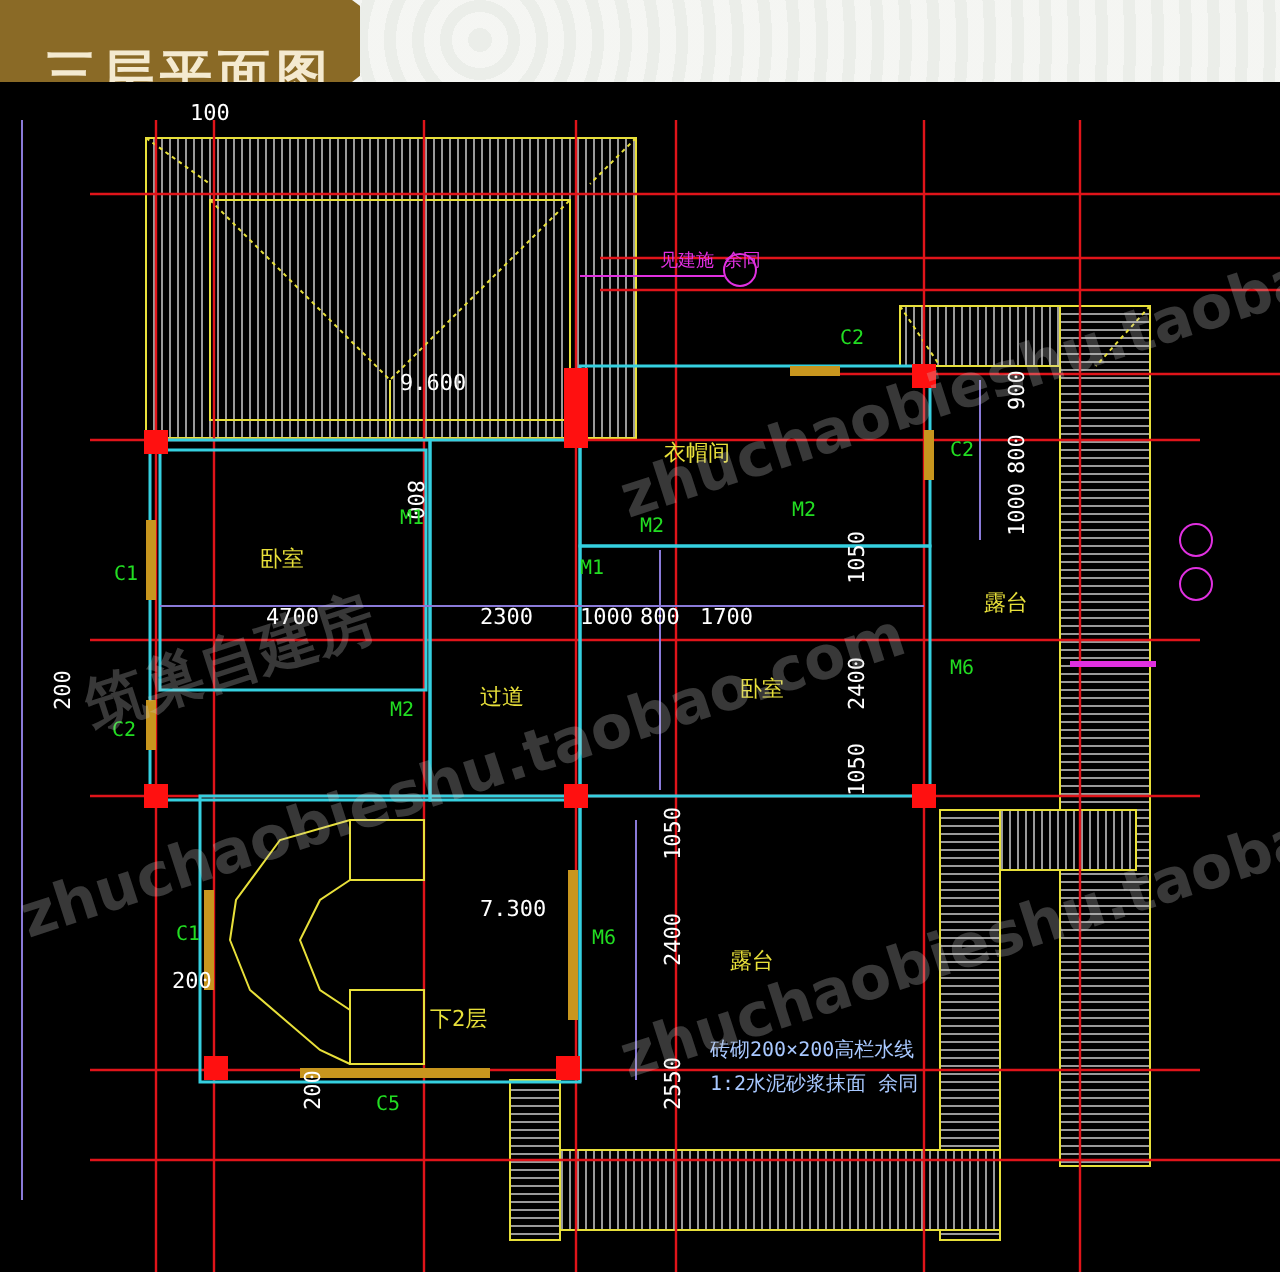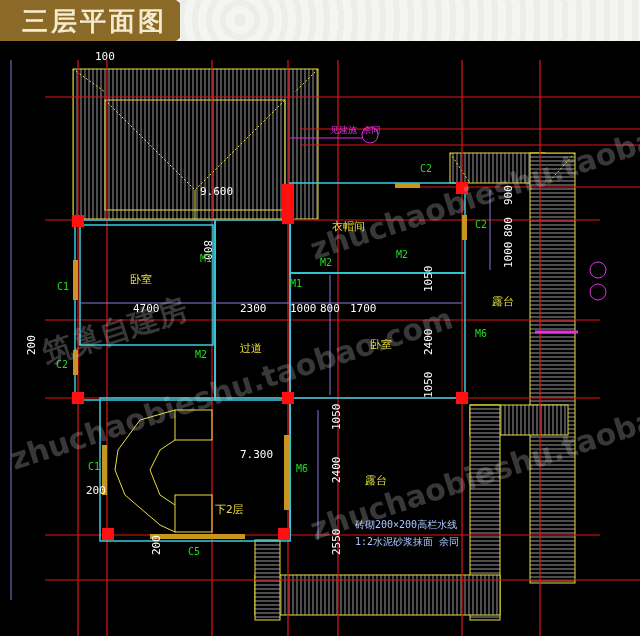--- a/index.html
+++ b/index.html
@@ -2,21 +2,21 @@
 <html><head>
 <meta charset="utf-8">
 <style>
   html,body{margin:0;padding:0;background:#000;}
   body{width:640px;height:636px;position:relative;overflow:hidden;font-family:"DejaVu Sans",sans-serif;}
   .header{position:absolute;left:0;top:0;width:640px;height:41px;background:#f3f4f1;}
   .header-pattern{position:absolute;left:180px;top:0;width:460px;height:41px;
     background:repeating-radial-gradient(circle at 60px 20px,#e9ece7 0 6px,#f5f6f3 6px 14px);opacity:.8;}
   .title-tab{position:absolute;left:0;top:0;width:180px;height:41px;background:#8a6a26;
     clip-path:polygon(0 0,176px 0,203px 20px,176px 41px,0 41px);}
-  .title-text{position:absolute;left:22px;top:4px;font-size:26px;color:#f4ead0;letter-spacing:3px;font-weight:bold;}
+  .title-text{position:absolute;left:22px;top:20px;font-size:26px;color:#f4ead0;letter-spacing:3px;font-weight:bold;}
   .plan{position:absolute;left:0;top:41px;width:640px;height:447px;background:#000;}
   svg text{font-family:"DejaVu Sans Mono",monospace;}
   .wm{position:absolute;color:rgba(200,200,200,.28);font-size:30px;font-weight:bold;transform:rotate(-18deg);white-space:nowrap;pointer-events:none;}
 </style>
 </head>
 <body>
 
 <div class="header">
   <div class="header-pattern"></div>
   <div class="title-tab"></div>

